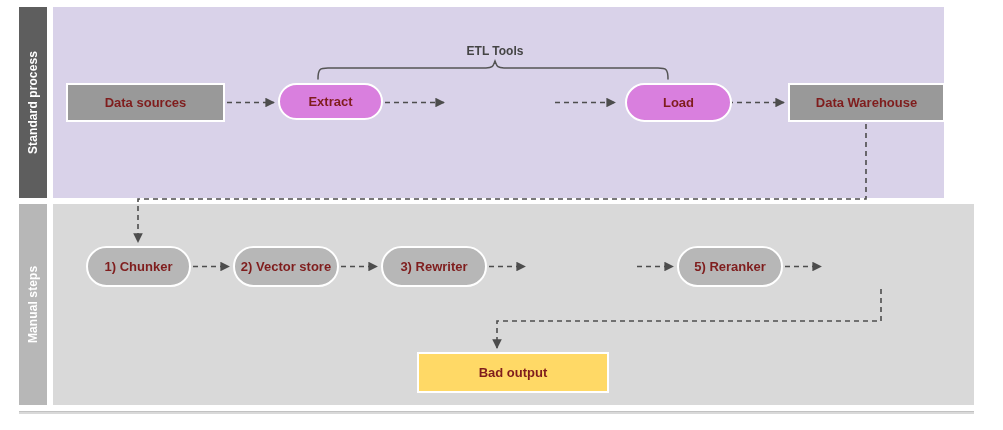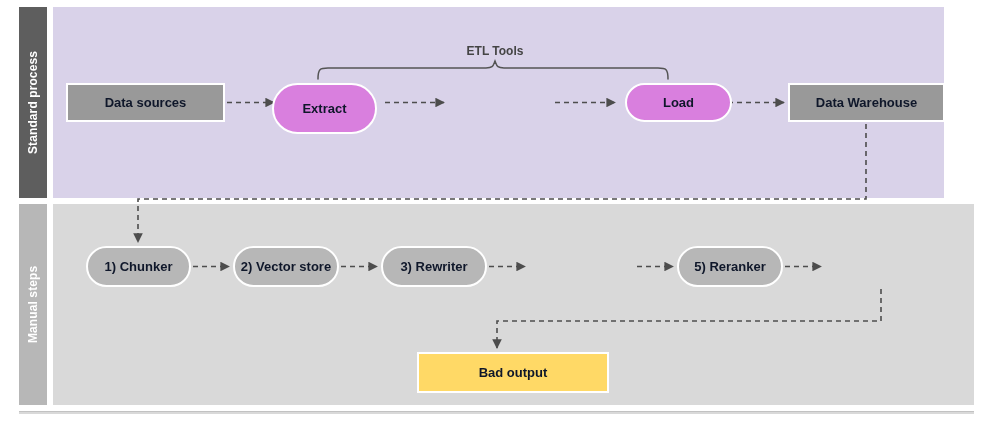--- a/index.html
+++ b/index.html
@@ -58,38 +58,38 @@
     box-sizing: border-box;
   }
 
   
   .node {
     position: absolute;
     display: flex;
     align-items: center;
     justify-content: center;
     text-align: center;
-    color: #0f172a;
+    color: #7f1d1d;
     font-weight: bold;
     font-size: 13px;
     line-height: 15px;
     box-sizing: border-box;
     border: 2px solid #ffffff;
     z-index: 4;
   }
   .node.rect { border-radius: 0; }
   .node.pill { border-radius: 999px; }
   .node.grey   { background: #999999; }
   .node.purple { background: #d97fde; }
   .node.softgrey { background: #b7b7b7; }
   .node.yellow { background: #ffd966; }
 
   
   #node-data-sources   { left: 66px;  top: 83px;  width: 159px; height: 39px; }
-  #node-extract        { left: 272px; top: 83px;  width: 105px; height: 51px; }
+  #node-extract        { left: 278px; top: 83px;  width: 105px; height: 37px; }
   #node-transform      { left: 448px; top: 83px;  width: 105px; height: 39px; }
   #node-load           { left: 625px; top: 83px;  width: 107px; height: 39px; }
   #node-data-warehouse { left: 788px; top: 83px;  width: 157px; height: 39px; }
 
   
   #node-chunker      { left: 86px;  top: 246px; width: 105px; height: 41px; }
   #node-vector-store { left: 233px; top: 246px; width: 106px; height: 41px; }
   #node-rewriter     { left: 381px; top: 246px; width: 106px; height: 41px; }
   #node-retriever    { left: 529px; top: 246px; width: 106px; height: 41px; }
   #node-reranker     { left: 677px; top: 246px; width: 106px; height: 41px; }

